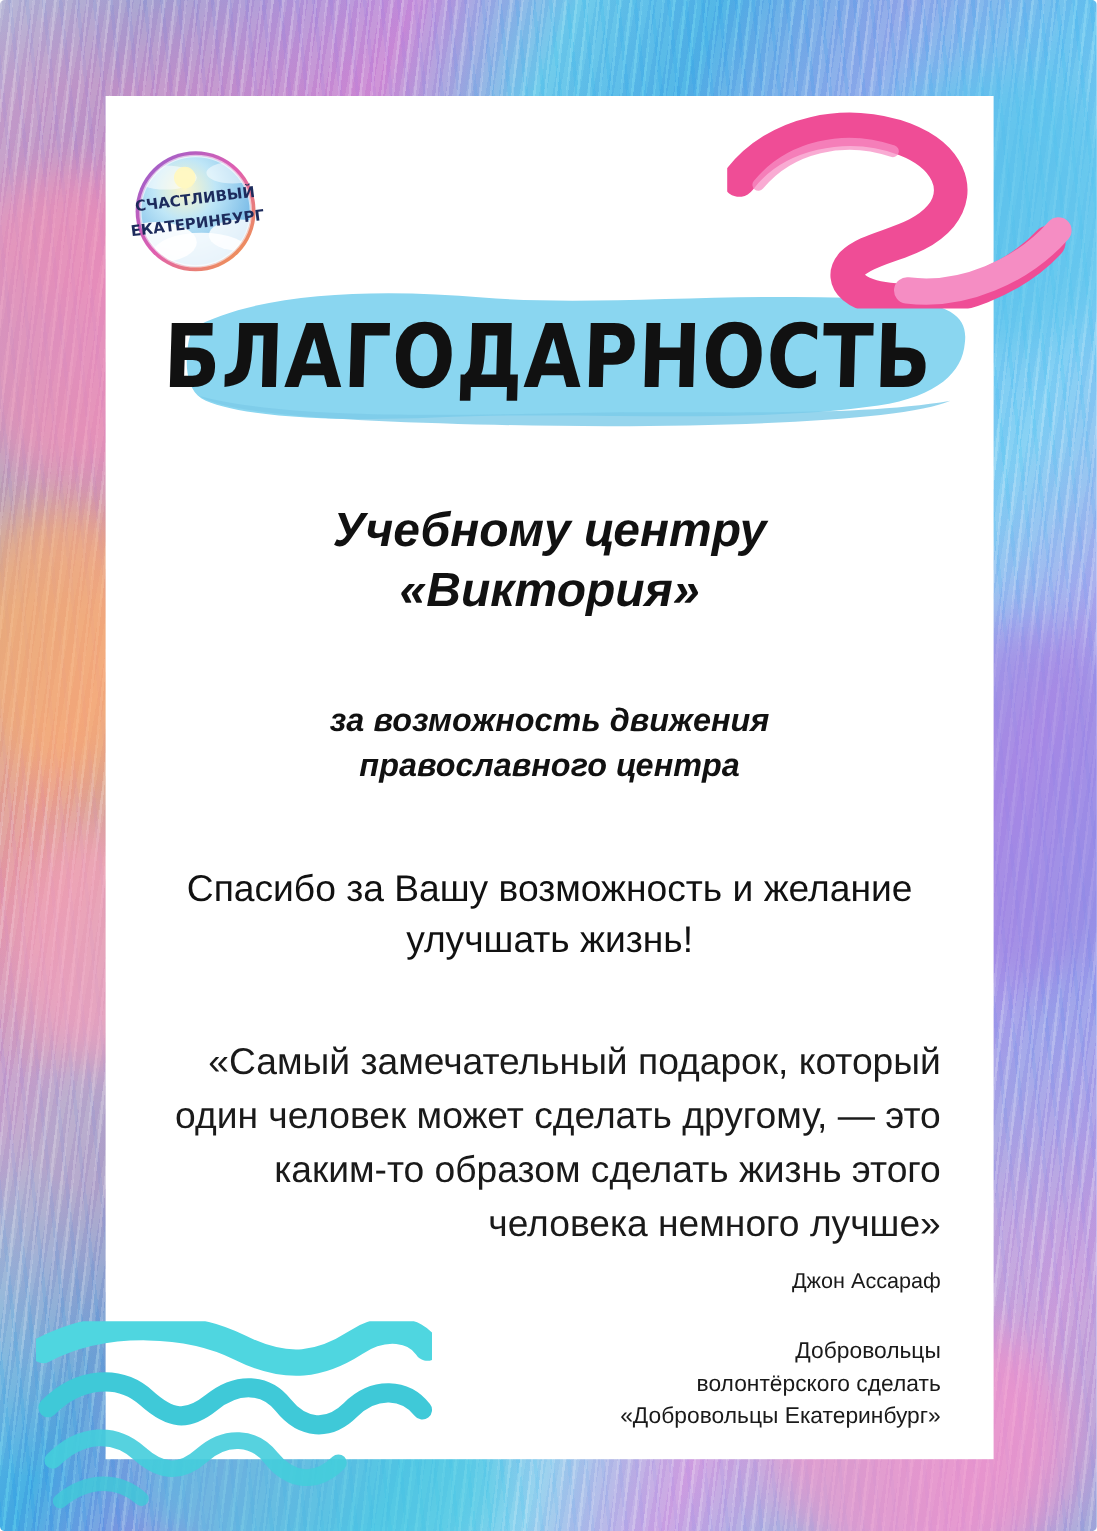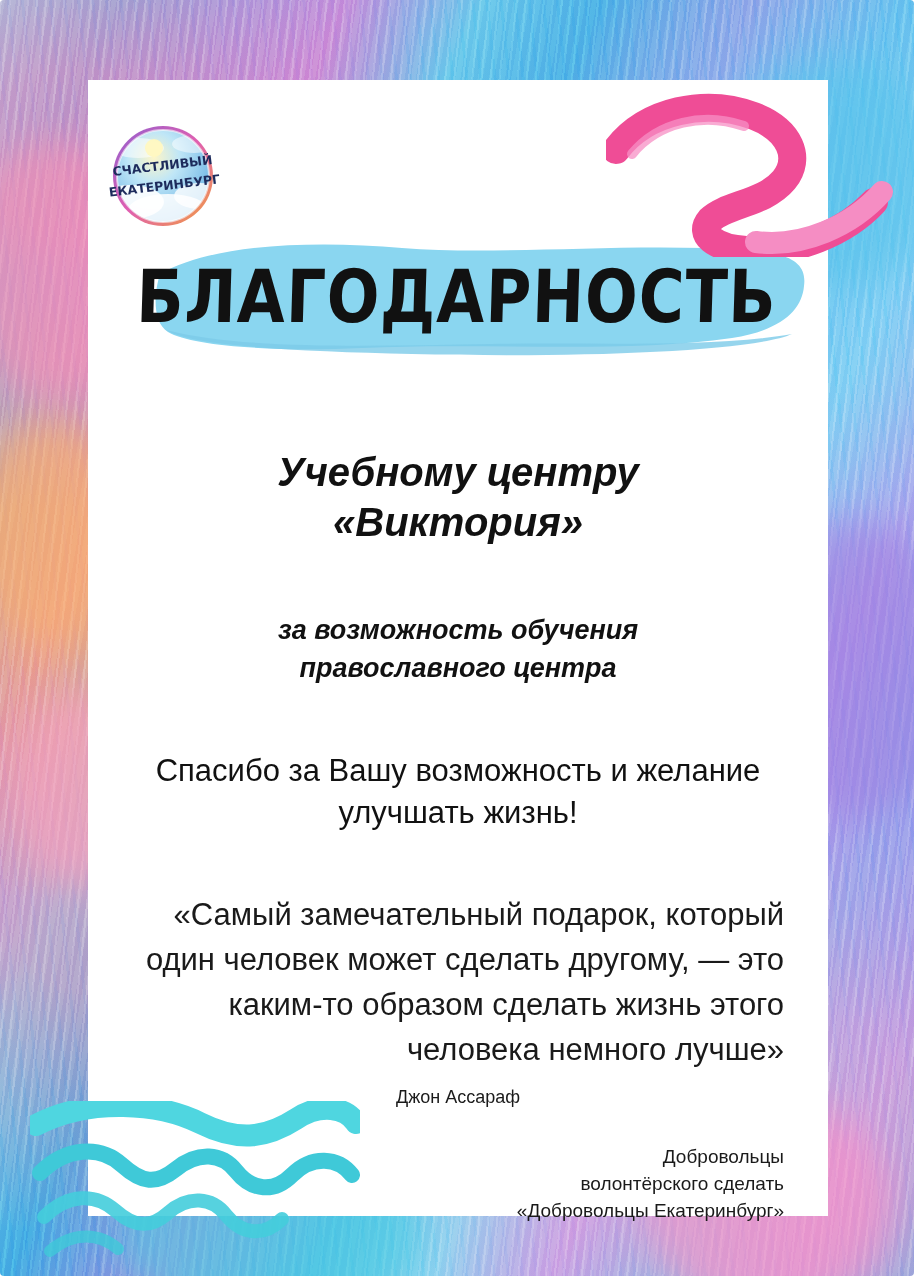--- a/index.html
+++ b/index.html
@@ -134,21 +134,21 @@
     font-size: 62px;
     letter-spacing: 1px;
     color: #111111;
     transform: scaleY(1.18) skewX(-2deg);
     transform-origin: center top;
     white-space: nowrap;
   }
 
   
   .recipient {
-    margin-top: 87px;
+    margin-top: 57px;
     text-align: center;
     font-family: "Liberation Sans", sans-serif;
     font-style: italic;
     font-weight: bold;
     font-size: 40px;
     line-height: 1.25;
     color: #111111;
   }
 
   
@@ -177,21 +177,21 @@
   .quote {
     margin-top: 60px;
     text-align: right;
     font-family: "Liberation Sans", sans-serif;
     font-size: 31px;
     line-height: 1.45;
     color: #1a1a1a;
   }
   .quote-author {
     margin-top: 14px;
-    text-align: center;
+    text-align: right;
     font-family: "Liberation Sans", sans-serif;
     font-size: 18px;
     color: #1a1a1a;
   }
 
   
   .signature {
     margin-top: 36px;
     text-align: right;
     font-family: "Liberation Sans", sans-serif;
@@ -272,21 +272,21 @@
       </svg>
       <div class="title-text">БЛАГОДАРНОСТЬ</div>
     </div>
 
     <div class="recipient">
       <div>Учебному центру</div>
       <div>«Виктория»</div>
     </div>
 
     <div class="reason">
-      <div>за возможность обучения</div>
+      <div>за возможность движения</div>
       <div>православного центра</div>
     </div>
 
     <div class="thanks">
       <div>Спасибо за Вашу возможность и желание</div>
       <div>улучшать жизнь!</div>
     </div>
 
     <div class="quote">«Самый замечательный подарок, который один человек может сделать другому, — это каким-то образом сделать жизнь этого человека немного лучше»</div>
     <div class="quote-author">Джон Ассараф</div>

